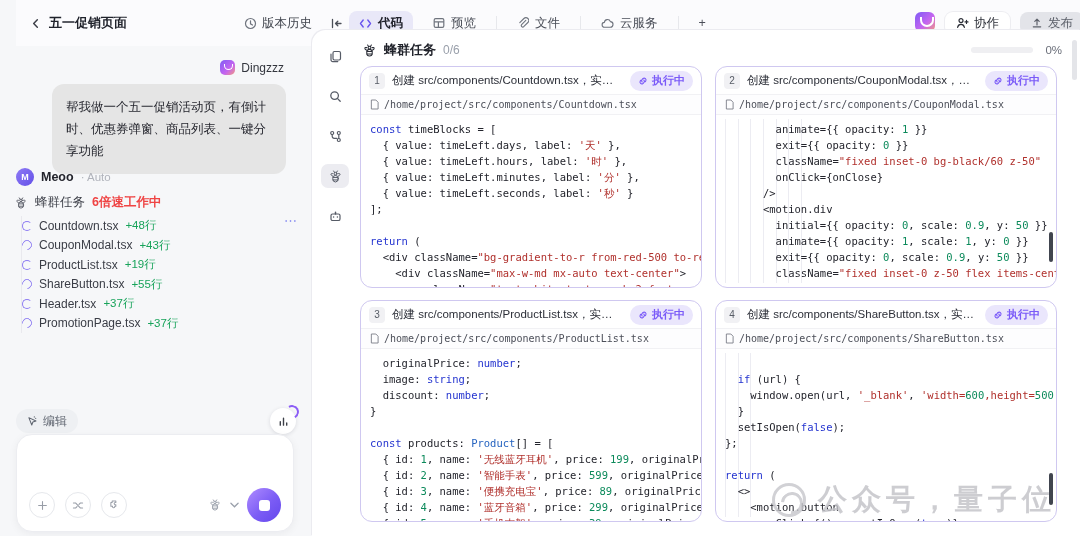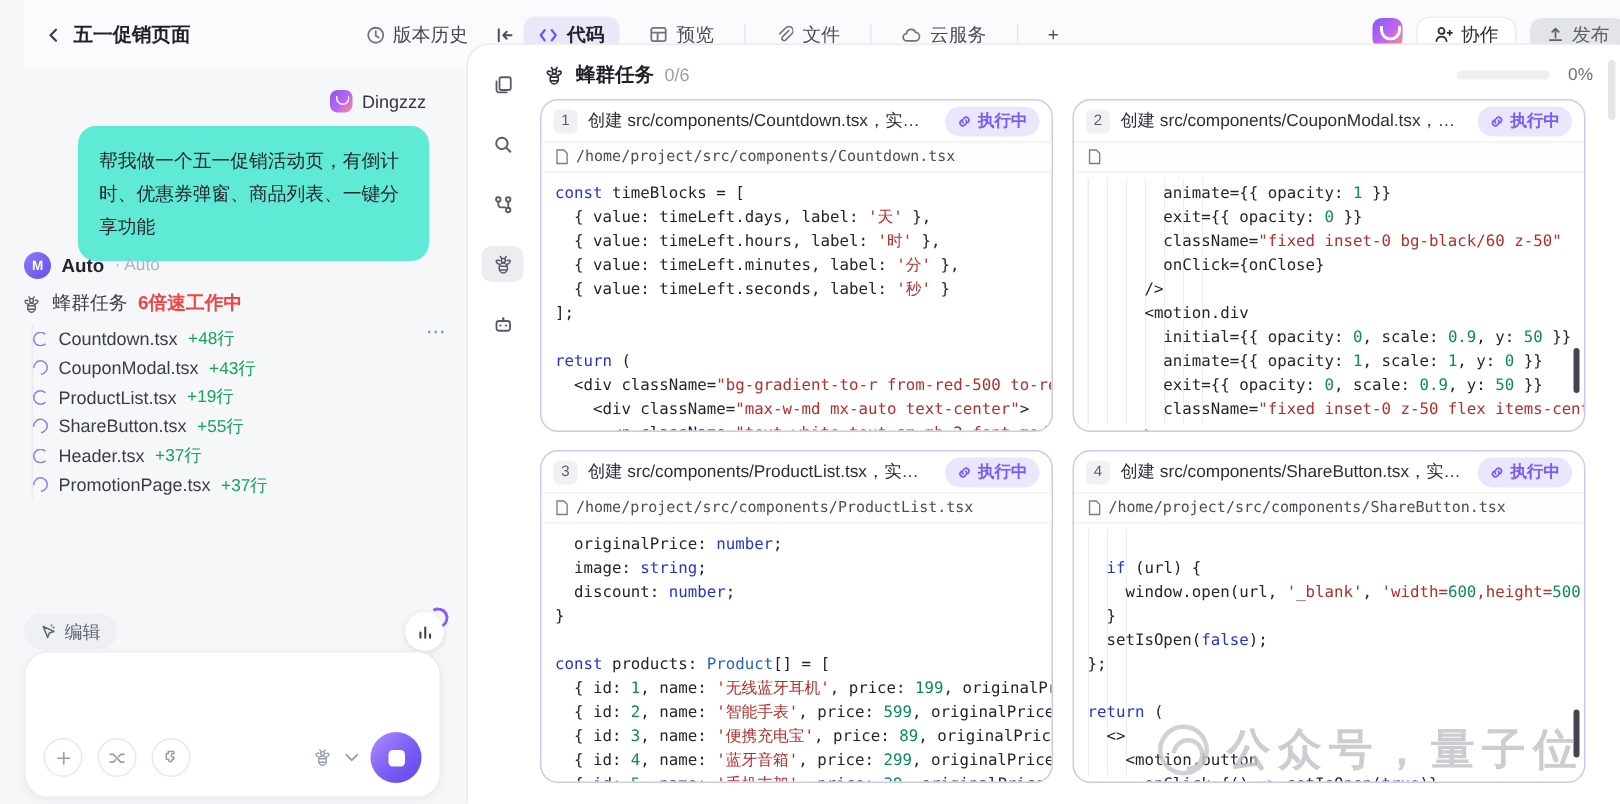--- a/index.html
+++ b/index.html
@@ -25,21 +25,21 @@
   .avatar-sq::after{content:"";position:absolute;left:5px;top:5px;width:10px;height:8px;border:2px solid #fff;border-top:none;border-radius:0 0 7px 7px}
   .btn{display:flex;align-items:center;gap:5px;font-size:12.5px;height:23px;padding:0 11px;border-radius:8px;cursor:pointer}
   .btn-collab{background:#ffffff;color:#2b2e37;box-shadow:0 0 0 1px #ededf1,0 1px 2px rgba(20,20,40,.06)}
   .btn-pub{background:#e3e4e9;color:#5d616b}
   
   .chat{position:absolute;left:0;top:30px;width:312px;height:506px}
   .user-row{position:absolute;right:28px;top:30px;display:flex;align-items:center;gap:6px}
   .user-name{font-size:12px;color:#33363e}
   .mini-avatar{width:15px;height:15px;border-radius:5px;background:linear-gradient(135deg,#7e5bf5,#c565f0 60%,#f49a7d);position:relative}
   .mini-avatar::after{content:"";position:absolute;left:4px;top:4px;width:7px;height:5px;border:1.5px solid #fff;border-top:none;border-radius:0 0 5px 5px}
-  .bubble{position:absolute;left:52px;right:26px;top:54px;background:#5eead4;border-radius:12px;padding:12px 14px;font-size:12.5px;line-height:22px;color:#26272f}
+  .bubble{position:absolute;left:52px;right:26px;top:54px;background:#e5e5e5;border-radius:12px;padding:12px 14px;font-size:12.5px;line-height:22px;color:#26272f}
   .meoo-row{position:absolute;left:16px;top:138px;display:flex;align-items:center;gap:7px}
   .meoo-avatar{width:18px;height:18px;border-radius:50%;background:linear-gradient(135deg,#8f7bf5,#6350e8);color:#fff;font-size:9px;font-weight:bold;display:flex;align-items:center;justify-content:center}
   .meoo-name{font-size:12.5px;font-weight:bold;color:#23242c}
   .meoo-mode{font-size:11.5px;color:#b0b3bb}
   .swarm-row{position:absolute;left:14px;top:164px;display:flex;align-items:center;gap:7px;font-size:12.5px}
   .swarm-label{color:#3c3f48}
   .swarm-status{color:#ef4444;font-weight:bold}
   .swarm-bee{color:#5a5e68}
   .files{position:absolute;left:21px;top:186px;right:12px;border-left:1px solid #e9e9ee;}
   .frow{display:flex;align-items:center;gap:7px;height:19.5px}
@@ -192,21 +192,21 @@
   <div class="chat">
     <div class="user-row">
       <span class="mini-avatar"></span>
       <span class="user-name">Dingzzz</span>
     </div>
 
     <div class="bubble">帮我做一个五一促销活动页，有倒计时、优惠券弹窗、商品列表、一键分享功能</div>
 
     <div class="meoo-row">
       <span class="meoo-avatar">M</span>
-      <span class="meoo-name">Auto</span>
+      <span class="meoo-name">Meoo</span>
       <span class="meoo-mode">· Auto</span>
     </div>
 
     <div class="swarm-row">
       <span class="swarm-bee">
         <svg width="14" height="14" viewBox="0 0 24 24" fill="none" stroke="currentColor" stroke-width="1.6" stroke-linecap="round">
             <circle cx="12" cy="7.5" r="2.2"></circle>
             <path d="M10.5 5.6 9 3.2M13.5 5.6 15 3.2"></path>
             <ellipse cx="12" cy="15.5" rx="4.4" ry="5.3"></ellipse>
             <path d="M8 13.5h8M8 17.5h8M7.6 11.5C3.6 10 3.4 6 7.8 7.4M16.4 11.5c4-1.5 4.2-5.5-.2-4.1"></path>
@@ -392,20 +392,21 @@
           <svg width="10" height="10" viewBox="0 0 12 12" fill="none" stroke="currentColor" stroke-width="1.3" stroke-linecap="round">
               <path d="M5 7.2a2.3 2.3 0 0 1 0-3.2l1-1a2.3 2.3 0 0 1 3.2 3.2l-.7.7M7 4.8a2.3 2.3 0 0 1 0 3.2l-1 1A2.3 2.3 0 0 1 2.8 5.8l.7-.7"></path>
             </svg>
           <span>执行中</span>
         </span>
       </div>
       <div class="ppath">
         <svg width="9" height="11" viewBox="0 0 10 12">
             <path d="M1.5 1h5L9 3.5V11h-7.5z" fill="none" stroke="#7a7e88" stroke-width="1"></path>
           </svg>
+        <span>/home/project/src/components/CouponModal.tsx</span>
       </div>
       <div class="pcode"><span class="guides gw"></span><div class="cl"><span class="tk-p">        animate={{ opacity: </span><span class="tk-n">1</span><span class="tk-p"> }}</span></div><div class="cl"><span class="tk-p">        exit={{ opacity: </span><span class="tk-n">0</span><span class="tk-p"> }}</span></div><div class="cl"><span class="tk-p">        className=</span><span class="tk-s">"fixed inset-0 bg-black/60 z-50"</span></div><div class="cl"><span class="tk-p">        onClick={onClose}</span></div><div class="cl"><span class="tk-p">      /&gt;</span></div><div class="cl"><span class="tk-p">      &lt;motion.div</span></div><div class="cl"><span class="tk-p">        initial={{ opacity: </span><span class="tk-n">0</span><span class="tk-p">, scale: </span><span class="tk-n">0.9</span><span class="tk-p">, y: </span><span class="tk-n">50</span><span class="tk-p"> }}</span></div><div class="cl"><span class="tk-p">        animate={{ opacity: </span><span class="tk-n">1</span><span class="tk-p">, scale: </span><span class="tk-n">1</span><span class="tk-p">, y: </span><span class="tk-n">0</span><span class="tk-p"> }}</span></div><div class="cl"><span class="tk-p">        exit={{ opacity: </span><span class="tk-n">0</span><span class="tk-p">, scale: </span><span class="tk-n">0.9</span><span class="tk-p">, y: </span><span class="tk-n">50</span><span class="tk-p"> }}</span></div><div class="cl"><span class="tk-p">        className=</span><span class="tk-s">"fixed inset-0 z-50 flex items-center jus</span></div><div class="cl"><span class="tk-p">      &gt;</span></div></div>
       <span class="thumb th2"></span>
     </div>
 
     <div class="panel pos3">
       <div class="phead">
         <span class="pnum">3</span>
         <span class="ptask">创建 src/components/ProductList.tsx，实现商品列表组件，包含...</span>
         <span class="pstatus">

